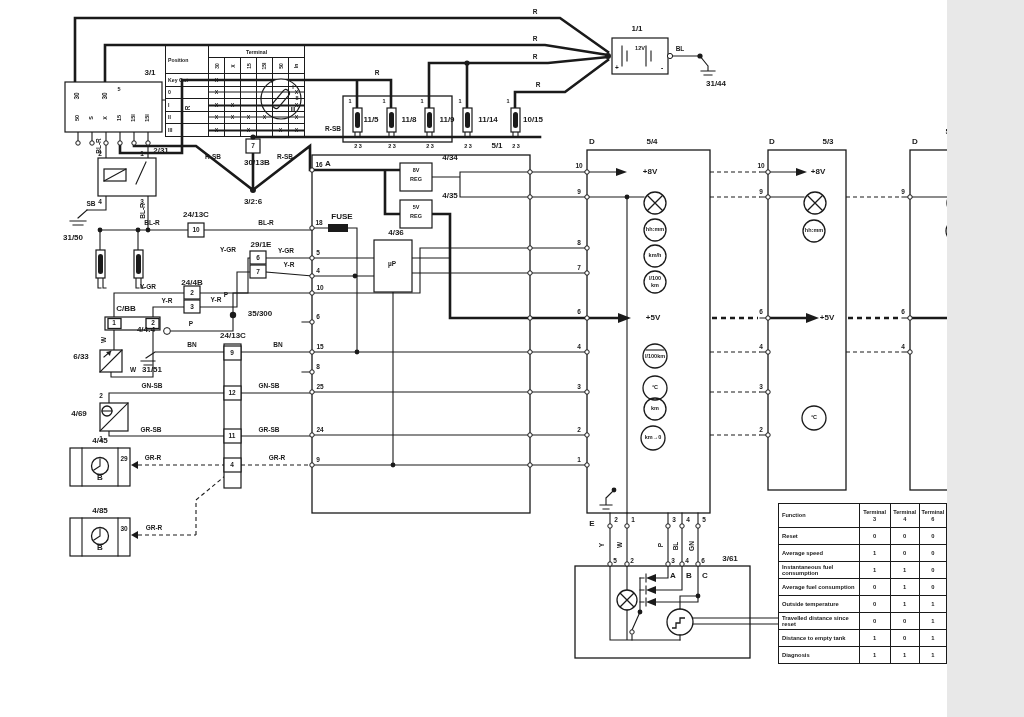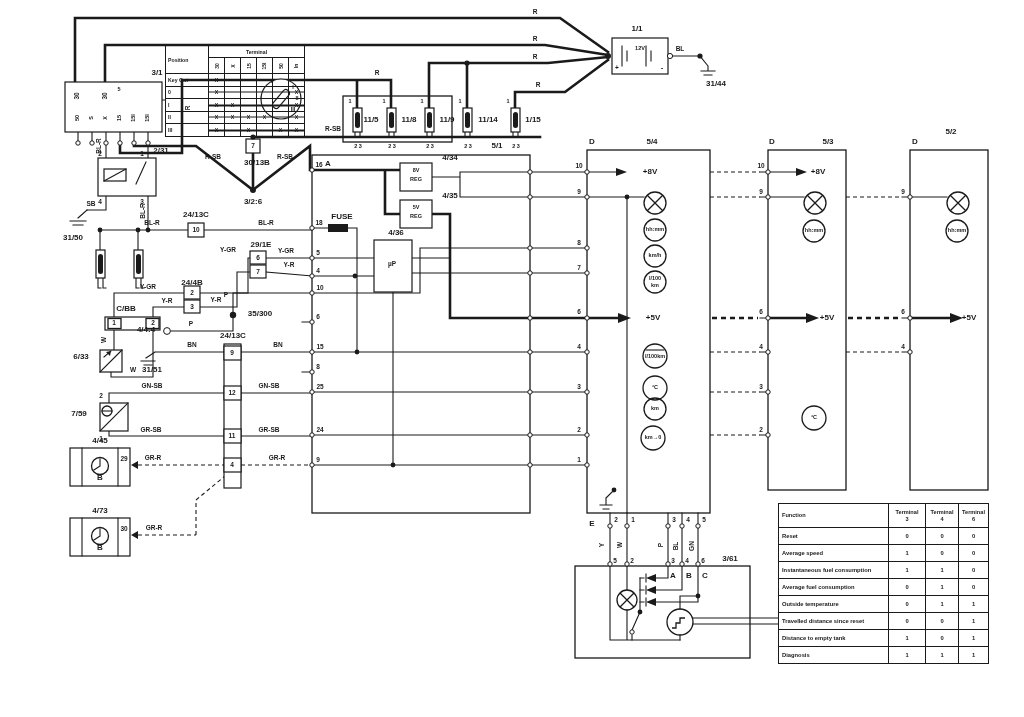--- a/index.html
+++ b/index.html
@@ -1,16 +1,16 @@
 <!DOCTYPE html>
 <html><head>
 <meta charset="utf-8">
 <style>
   html,body{margin:0;padding:0;background:#e8e8e8;}
-  #stage{position:relative;width:1024px;height:717px;background:#ffffff;overflow:hidden;
+  #stage{position:relative;width:947px;height:717px;background:#ffffff;overflow:hidden;
          font-family:"Liberation Sans", sans-serif;color:#1a1a1a;}
   #wires{position:absolute;left:0;top:0;}
   .k{stroke:#1a1a1a;fill:none;stroke-width:1.1px;stroke-linecap:square;}
   .K{stroke:#1a1a1a;fill:none;stroke-width:2.6px;stroke-linecap:square;}
   .d{stroke:#1a1a1a;fill:none;stroke-width:1.1px;stroke-dasharray:4,3;}
   .D{stroke:#1a1a1a;fill:none;stroke-width:2.4px;stroke-dasharray:5,4;}
   .bx{fill:#ffffff;stroke:#1a1a1a;stroke-width:1.2px;}
   .nb{fill:none;stroke:#1a1a1a;stroke-width:1.3px;}
   .f{fill:#1a1a1a;stroke:none;}
   .o{fill:#ffffff;stroke:#1a1a1a;stroke-width:1px;}
@@ -307,21 +307,21 @@
       <span class="lab" style="left: 535px; top: 57px;">R</span>
       <span class="lab" style="left: 538px; top: 85px;">R</span>
       <span class="lab" style="left: 377px; top: 73px;">R</span>
       <span class="lab r" style="left: 188px; top: 108px;">R</span>
       <span class="lab B" style="left: 637px; top: 29px;">1/1</span>
       <span class="lab t" style="left: 640px; top: 49px;">12V</span>
       <span class="lab" style="left: 617px; top: 68px;">+</span>
       <span class="lab" style="left: 662px; top: 68px;">-</span>
       <span class="lab" style="left: 680px; top: 49px;">BL</span>
       <span class="lab B" style="left: 716px; top: 84px;">31/44</span>
-      <span class="lab B" style="left: 157px; top: 73px;">3/1</span>
+      <span class="lab B" style="left: 150px; top: 73px;">3/1</span>
       <span class="lab r" style="left: 77px; top: 96px;">30</span>
       <span class="lab r" style="left: 105px; top: 96px;">30</span>
       <span class="lab t" style="left: 119px; top: 90px;">5</span>
       <span class="lab t r" style="left: 78px; top: 118px;">50</span>
       <span class="lab t r" style="left: 92px; top: 118px;">S</span>
       <span class="lab t r" style="left: 106px; top: 118px;">X</span>
       <span class="lab t r" style="left: 120px; top: 118px;">15</span>
       <span class="lab t r" style="left: 134px; top: 118px;">15I</span>
       <span class="lab t r" style="left: 148px; top: 118px;">15I</span>
       <span class="lab t" style="left: 272px; top: 82px;">0</span>
@@ -340,21 +340,21 @@
       <span class="lab B" style="left: 257px; top: 163px;">30/13B</span>
       <span class="lab" style="left: 253px; top: 146px;">7</span>
       <span class="lab" style="left: 213px; top: 157px;">R-SB</span>
       <span class="lab" style="left: 285px; top: 157px;">R-SB</span>
       <span class="lab" style="left: 333px; top: 129px;">R-SB</span>
       <span class="lab B" style="left: 253px; top: 202px;">3/2:6</span>
       <span class="lab B" style="left: 371px; top: 120px;">11/5</span>
       <span class="lab B" style="left: 409px; top: 120px;">11/8</span>
       <span class="lab B" style="left: 447px; top: 120px;">11/9</span>
       <span class="lab B" style="left: 488px; top: 120px;">11/14</span>
-      <span class="lab B" style="left: 533px; top: 120px;">1/15</span>
+      <span class="lab B" style="left: 533px; top: 120px;">10/15</span>
       <span class="lab t" style="left: 350px; top: 102px;">1</span>
       <span class="lab t" style="left: 384px; top: 102px;">1</span>
       <span class="lab t" style="left: 422px; top: 102px;">1</span>
       <span class="lab t" style="left: 460px; top: 102px;">1</span>
       <span class="lab t" style="left: 508px; top: 102px;">1</span>
       <span class="lab t" style="left: 358px; top: 147px;">2 3</span>
       <span class="lab t" style="left: 392px; top: 147px;">2 3</span>
       <span class="lab t" style="left: 430px; top: 147px;">2 3</span>
       <span class="lab t" style="left: 468px; top: 147px;">2 3</span>
       <span class="lab t" style="left: 516px; top: 147px;">2 3</span>
@@ -409,31 +409,31 @@
       <span class="lab B" style="left: 152px; top: 370px;">31/51</span>
       <span class="lab" style="left: 192px; top: 345px;">BN</span>
       <span class="lab" style="left: 278px; top: 345px;">BN</span>
       <span class="lab B" style="left: 233px; top: 336px;">24/13C</span>
       <span class="lab" style="left: 232px; top: 353px;">9</span>
       <span class="lab" style="left: 232px; top: 393px;">12</span>
       <span class="lab" style="left: 232px; top: 436px;">11</span>
       <span class="lab" style="left: 232px; top: 465px;">4</span>
       <span class="lab" style="left: 152px; top: 386px;">GN-SB</span>
       <span class="lab" style="left: 269px; top: 386px;">GN-SB</span>
-      <span class="lab B" style="left: 79px; top: 414px;">7/59</span>
+      <span class="lab B" style="left: 79px; top: 414px;">4/69</span>
       <span class="lab" style="left: 101px; top: 396px;">2</span>
       <span class="lab" style="left: 101px; top: 439px;">1</span>
       <span class="lab" style="left: 151px; top: 430px;">GR-SB</span>
       <span class="lab" style="left: 269px; top: 430px;">GR-SB</span>
       <span class="lab B" style="left: 100px; top: 441px;">4/45</span>
       <span class="lab" style="left: 124px; top: 459px;">29</span>
       <span class="lab B" style="left: 100px; top: 478px;">B</span>
       <span class="lab" style="left: 153px; top: 458px;">GR-R</span>
       <span class="lab" style="left: 277px; top: 458px;">GR-R</span>
-      <span class="lab B" style="left: 100px; top: 511px;">4/73</span>
+      <span class="lab B" style="left: 100px; top: 511px;">4/85</span>
       <span class="lab" style="left: 124px; top: 529px;">30</span>
       <span class="lab B" style="left: 100px; top: 548px;">B</span>
       <span class="lab" style="left: 154px; top: 528px;">GR-R</span>
       <span class="lab B" style="left: 592px; top: 142px;">D</span>
       <span class="lab B" style="left: 652px; top: 142px;">5/4</span>
       <span class="lab" style="left: 579px; top: 166px;">10</span>
       <span class="lab" style="left: 579px; top: 192px;">9</span>
       <span class="lab" style="left: 579px; top: 243px;">8</span>
       <span class="lab" style="left: 579px; top: 268px;">7</span>
       <span class="lab" style="left: 579px; top: 312px;">6</span>

